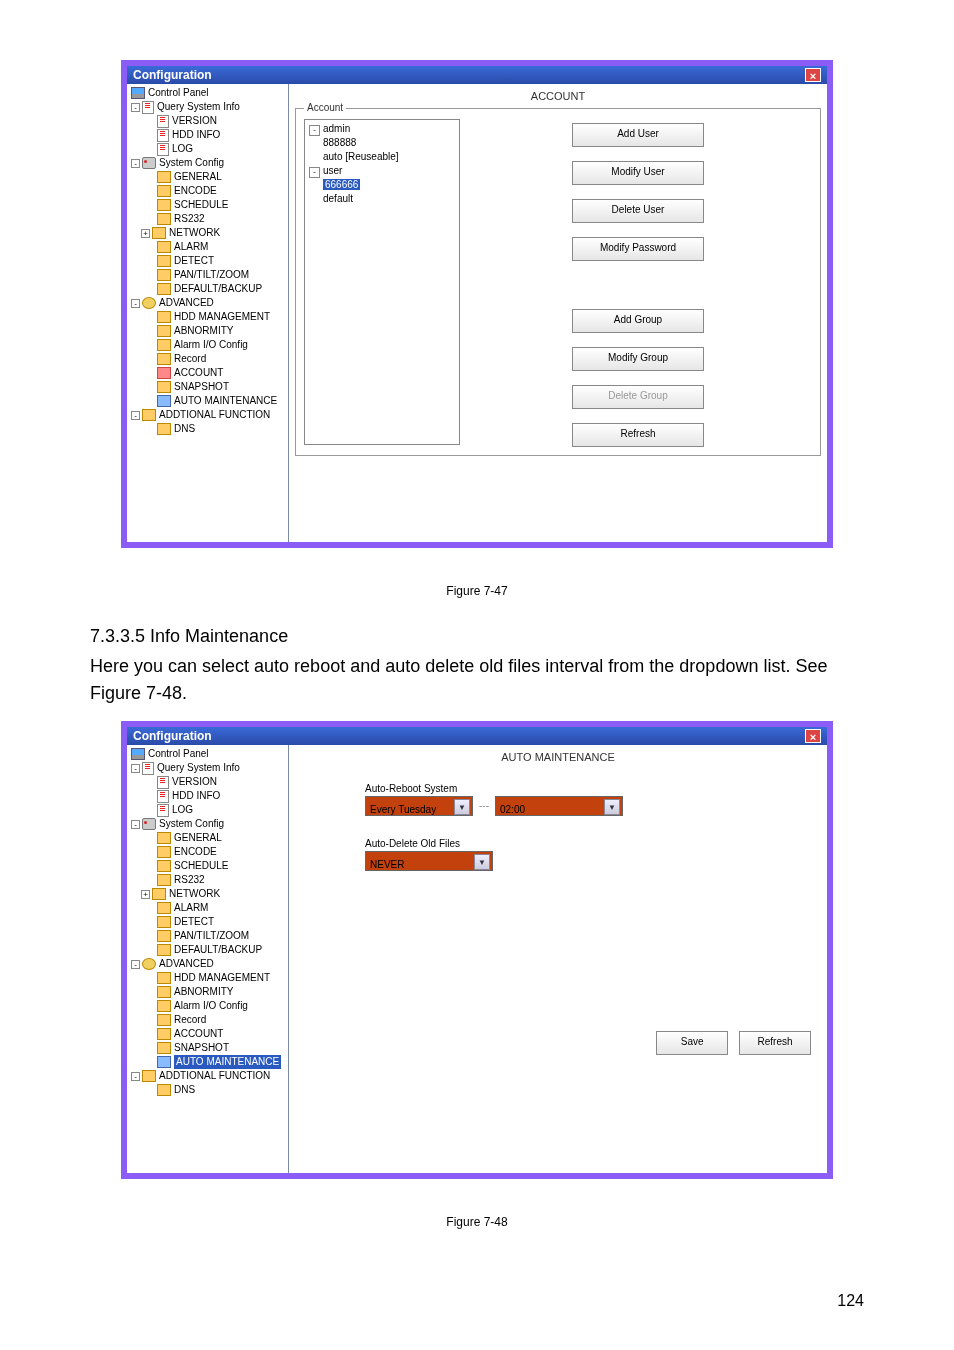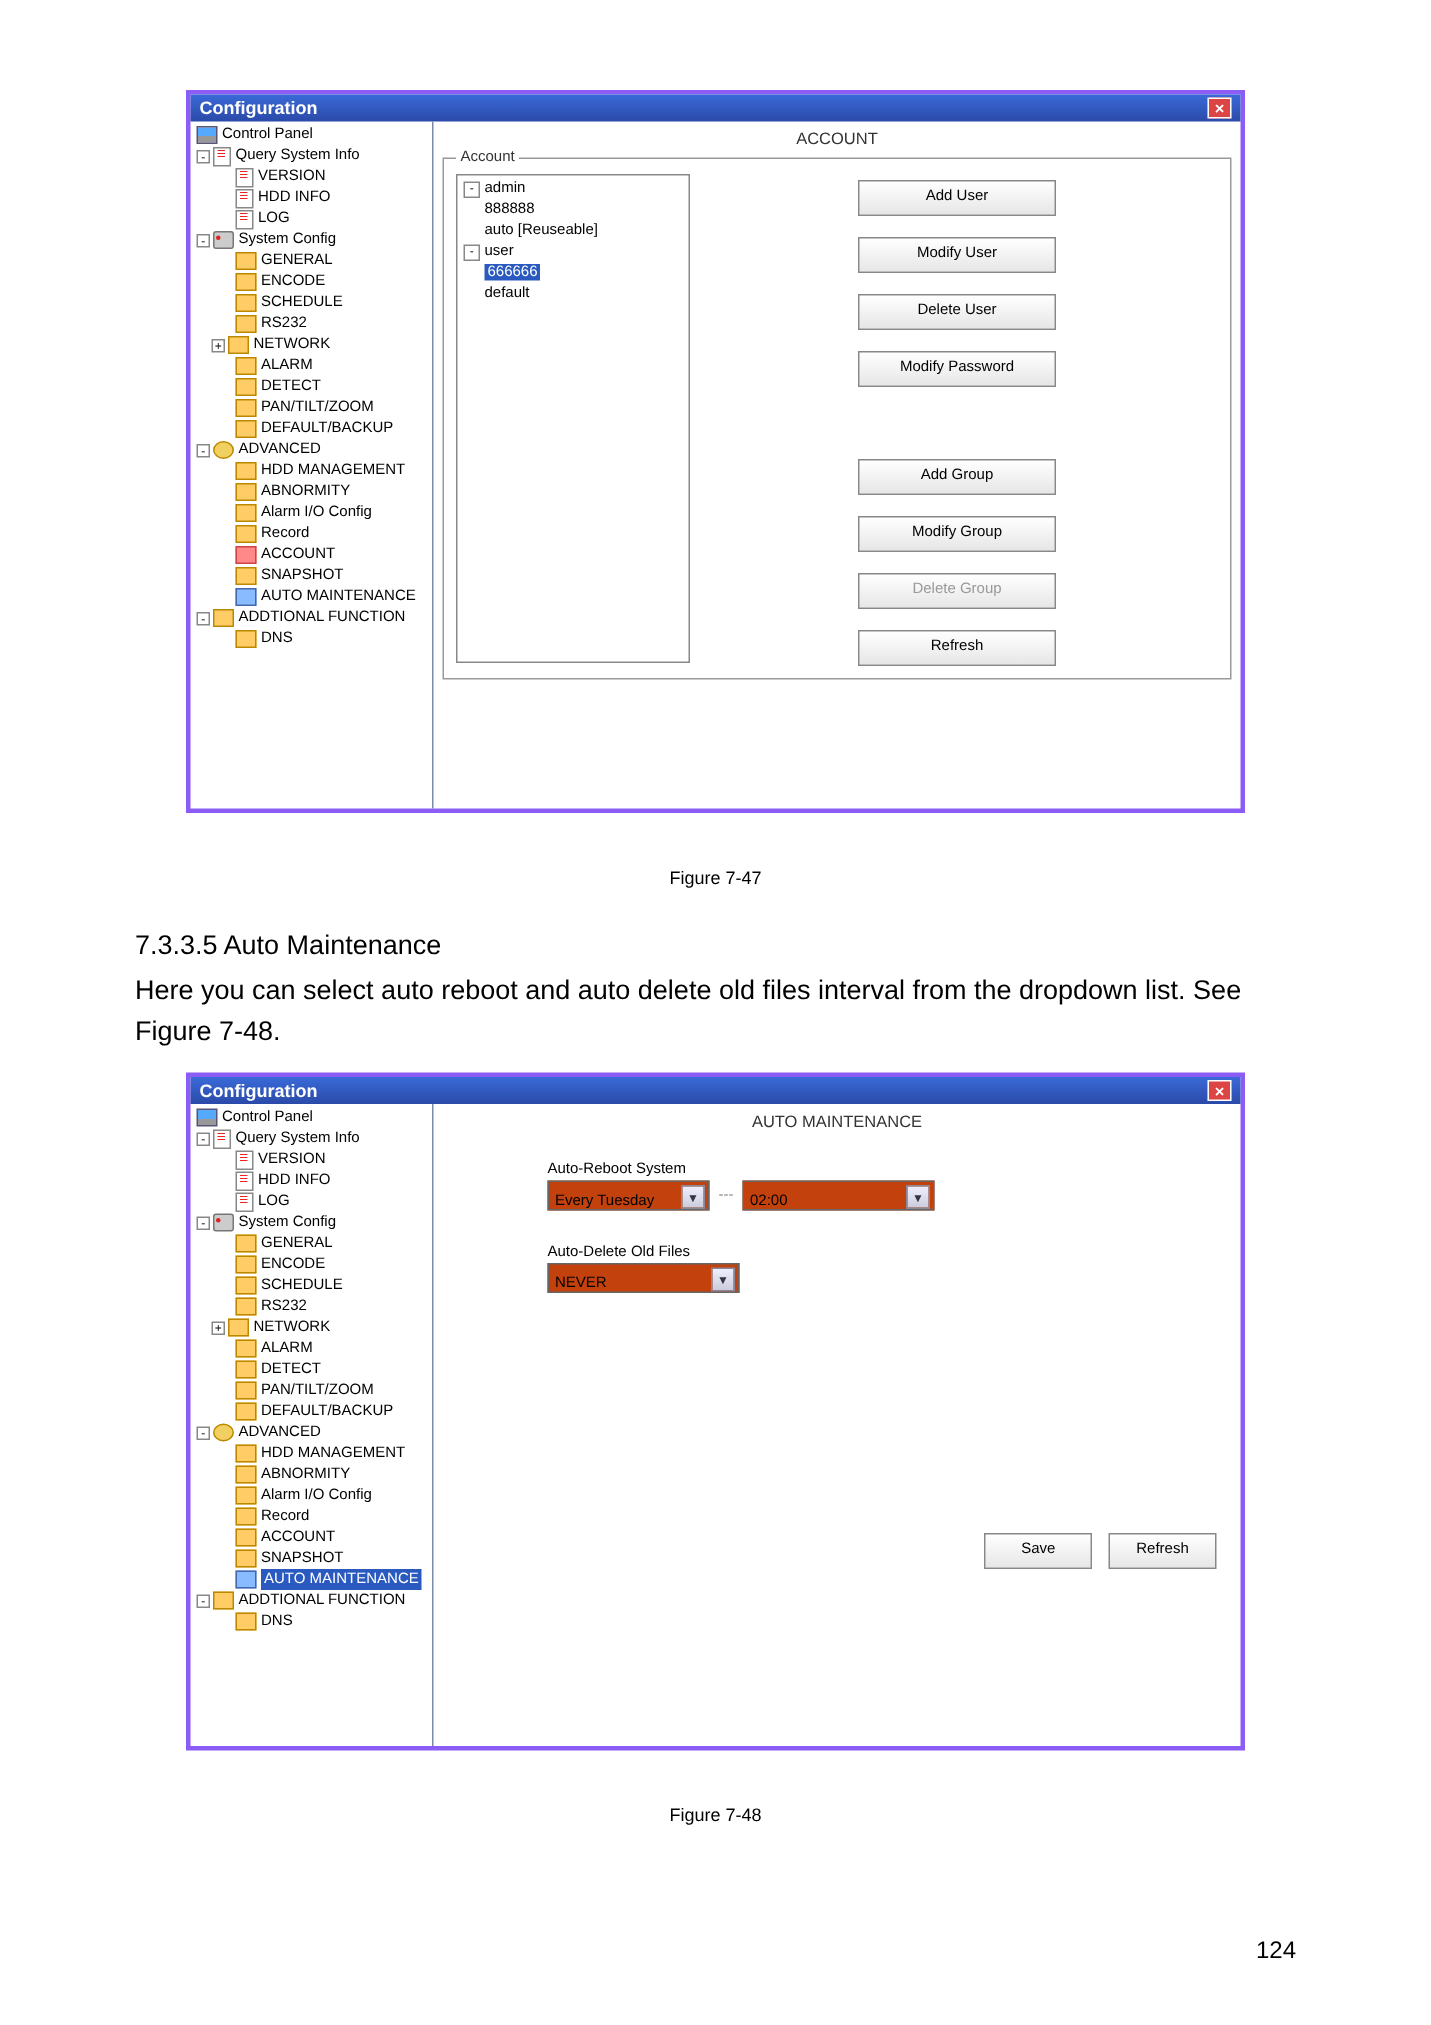--- a/index.html
+++ b/index.html
@@ -9,21 +9,21 @@
     font-family: Arial, sans-serif;
     width: 954px;
   }
   .page {
     padding: 60px 90px 40px 90px;
     position: relative;
     box-sizing: border-box;
     min-height: 1350px;
   }
   .window {
-    border: 3px solid #8b5cf6;
+    border: 6px solid #8b5cf6;
     width: 700px;
     margin: 0 auto 36px auto;
     background: #fff;
     font-size: 10px;
   }
   .titlebar {
     background: linear-gradient(to bottom, #3a6ad8, #2a4aa8);
     color: #fff;
     font-weight: bold;
     font-size: 12px;
@@ -336,21 +336,21 @@
               <div class="wbtn">Refresh</div>
             </div>
           </div>
         </div>
       </div>
     </div>
   </div>
 
   <div class="fig-caption">Figure 7-47</div>
 
-  <div class="section-h">7.3.3.5  Auto Maintenance</div>
+  <div class="section-h">7.3.3.5  Info Maintenance</div>
   <div class="body-text">Here you can select auto reboot and auto delete old files interval from the dropdown list.  See Figure 7-48.</div>
 
   <div class="window">
     <div class="titlebar">
       <span>Configuration</span>
       <span class="closebtn">×</span>
     </div>
     <div class="winbody">
 
       <div class="treepanel">

